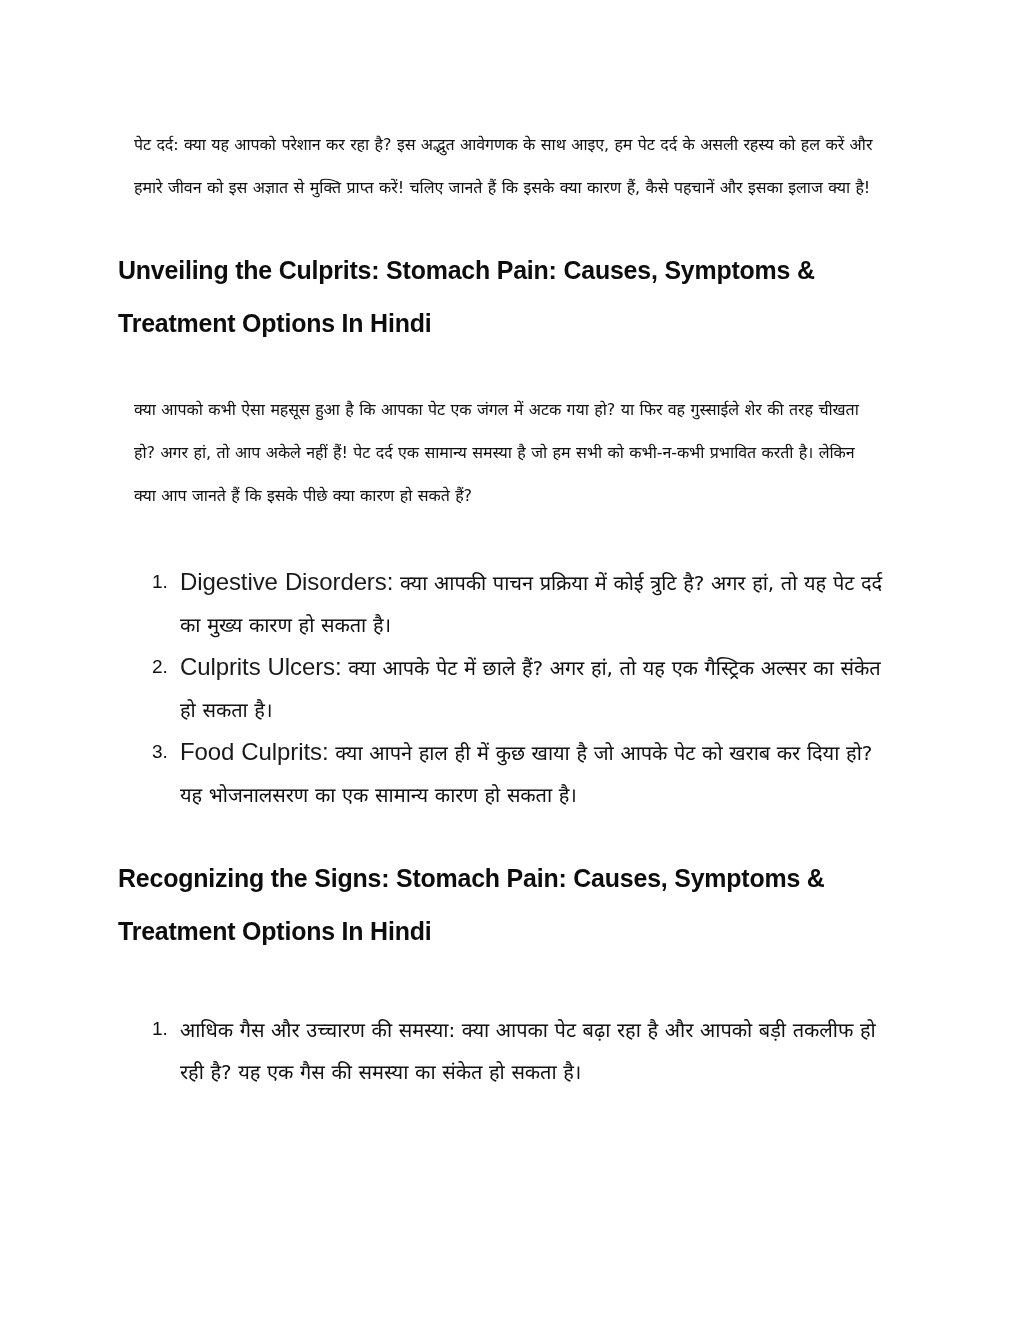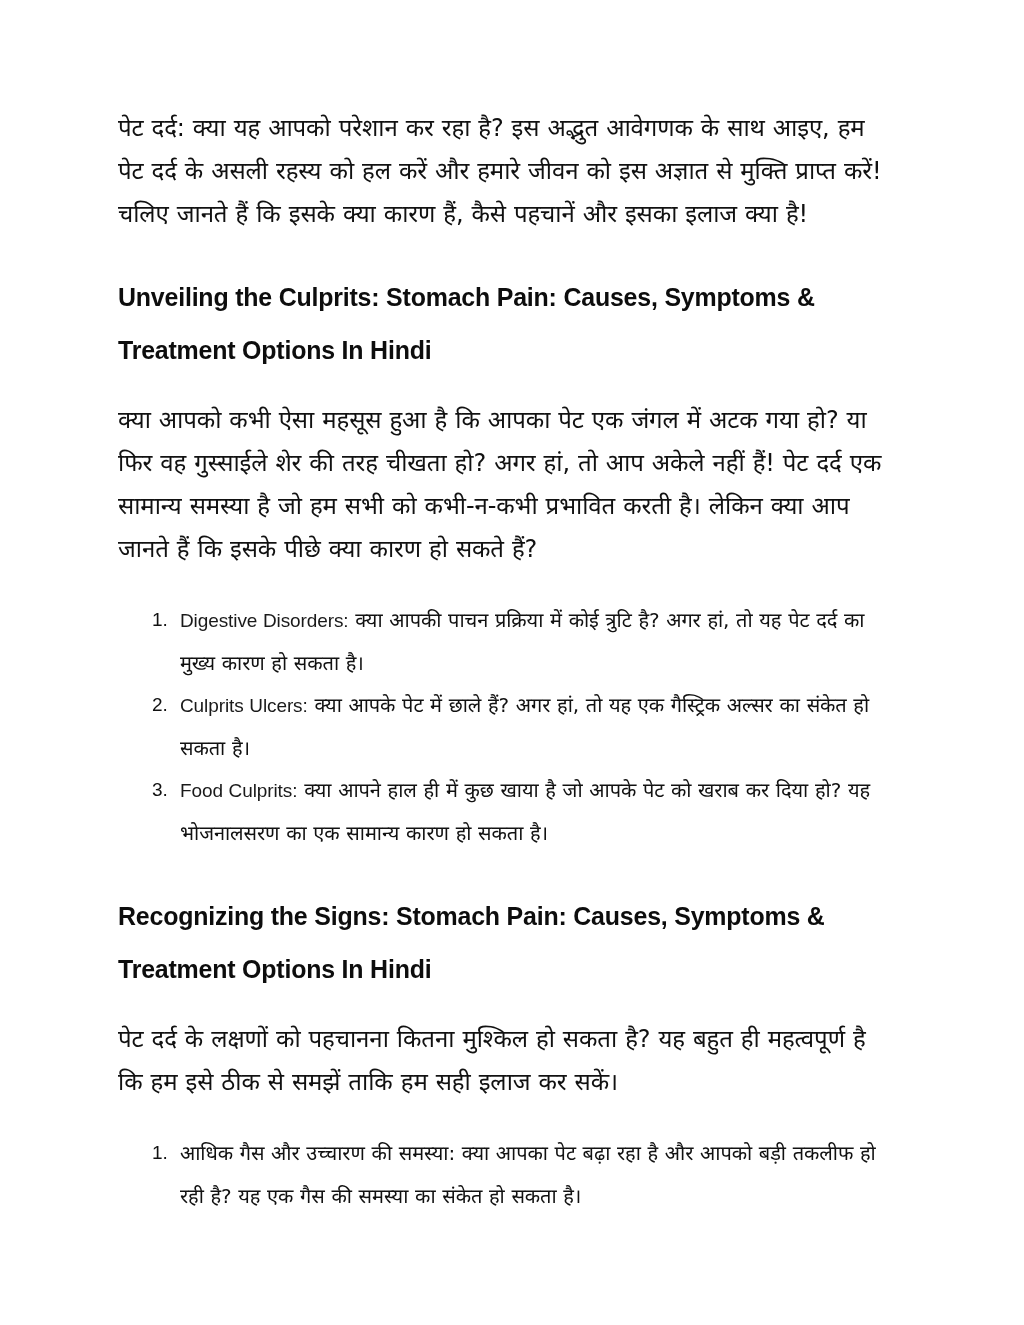--- a/index.html
+++ b/index.html
@@ -30,24 +30,24 @@
   .content {
     position: absolute;
     left: 118px;
     top: 107px;
     width: 775px;
   }
 
   
   .para {
     font-family: "DejaVu Sans", "Liberation Sans", sans-serif;
-    font-size: 24px;
+    font-size: 16px;
     line-height: 43px;
     color: #111111;
-    margin: 0;
+    margin: 16px;
     text-align: left;
     letter-spacing: -0.1px;
     word-spacing: 0.5px;
   }
 
   .para.first { margin-bottom: 0; }
 
   
   .heading {
     font-family: "Liberation Sans Narrow", "Liberation Sans", "DejaVu Sans", sans-serif;
@@ -86,21 +86,21 @@
     top: 0;
     width: 22px;
     text-align: left;
     font-family: "Liberation Sans", "DejaVu Sans", sans-serif;
     font-size: 19px;
     font-weight: normal;
     color: #111111;
   }
   .en {
     font-family: "Liberation Sans", "DejaVu Sans", sans-serif;
-    font-size: 19px;
+    font-size: 24px;
     font-weight: normal;
     letter-spacing: -0.1px;
     color: #1a1a1a;
   }
 
   
   .sp-a { height: 35px; }   
   .sp-b { height: 22px; }   
   .sp-c { height: 28px; }   
   .sp-d { height: 36px; }   
@@ -136,21 +136,20 @@
         <span class="en">Food Culprits:</span><span> क्या आपने हाल ही में कुछ खाया है जो आपके पेट को खराब कर दिया हो? यह भोजनालसरण का एक सामान्य कारण हो सकता है।</span>
       </li>
     </ol>
 
     <div class="sp-d"></div>
 
     <h2 class="heading">Recognizing the Signs: Stomach Pain: Causes, Symptoms &amp; Treatment Options In Hindi</h2>
 
     <div class="sp-e"></div>
 
-    <p class="para">पेट दर्द के लक्षणों को पहचानना कितना मुश्किल हो सकता है? यह बहुत ही महत्वपूर्ण है कि हम इसे ठीक से समझें ताकि हम सही इलाज कर सकें।</p>
 
     <div class="sp-f"></div>
 
     <ol class="list">
       <li>
         <span class="en"></span><span>आधिक गैस और उच्चारण की समस्या: क्या आपका पेट बढ़ा रहा है और आपको बड़ी तकलीफ हो रही है? यह एक गैस की समस्या का संकेत हो सकता है।</span>
       </li>
     </ol>
 
   </div>

